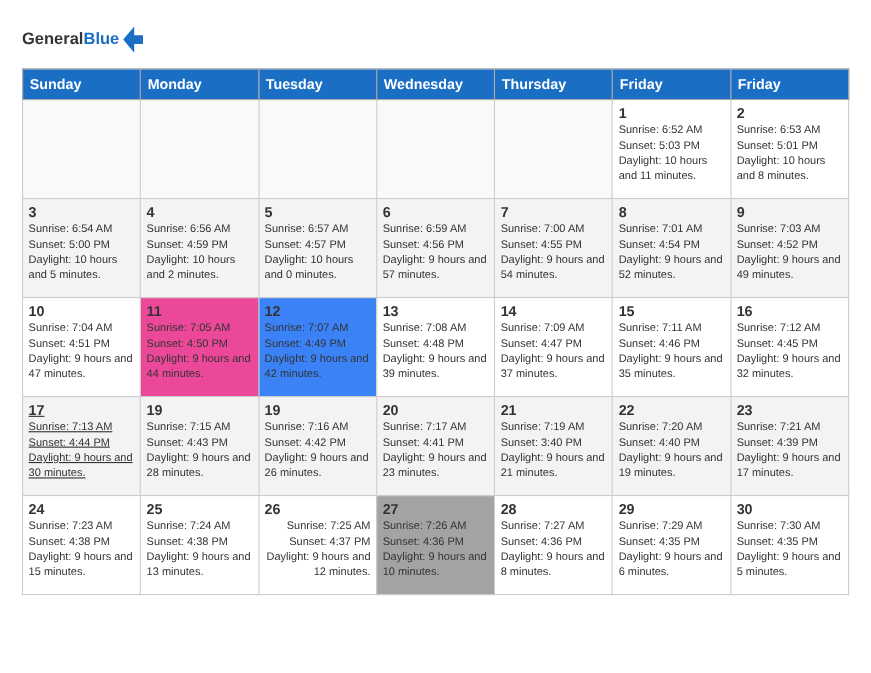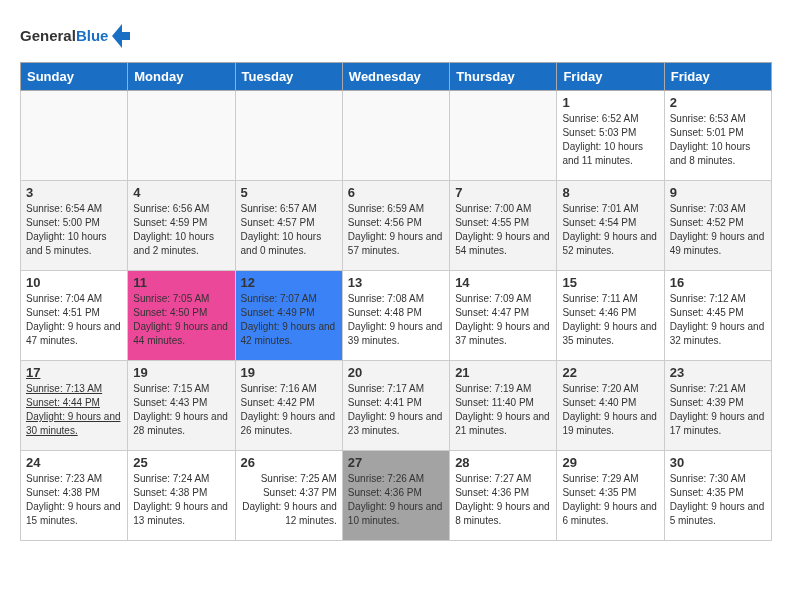--- a/index.html
+++ b/index.html
@@ -239,21 +239,21 @@
         </td>
         <td style="background: rgb(243, 243, 243);">
           <span class="day-number">20</span>
           <div class="day-info" style="white-space: pre-line;">Sunrise: 7:17 AM
 Sunset: 4:41 PM
 Daylight: 9 hours and 23 minutes.</div>
         </td>
         <td style="background: rgb(243, 243, 243);">
           <span class="day-number">21</span>
           <div class="day-info" style="white-space: pre-line;">Sunrise: 7:19 AM
-Sunset: 11:40 PM
+Sunset: 3:40 PM
 Daylight: 9 hours and 21 minutes.</div>
         </td>
         <td style="background: rgb(243, 243, 243);">
           <span class="day-number">22</span>
           <div class="day-info" style="white-space: pre-line;">Sunrise: 7:20 AM
 Sunset: 4:40 PM
 Daylight: 9 hours and 19 minutes.</div>
         </td>
         <td style="background: rgb(243, 243, 243);">
           <span class="day-number">23</span>

